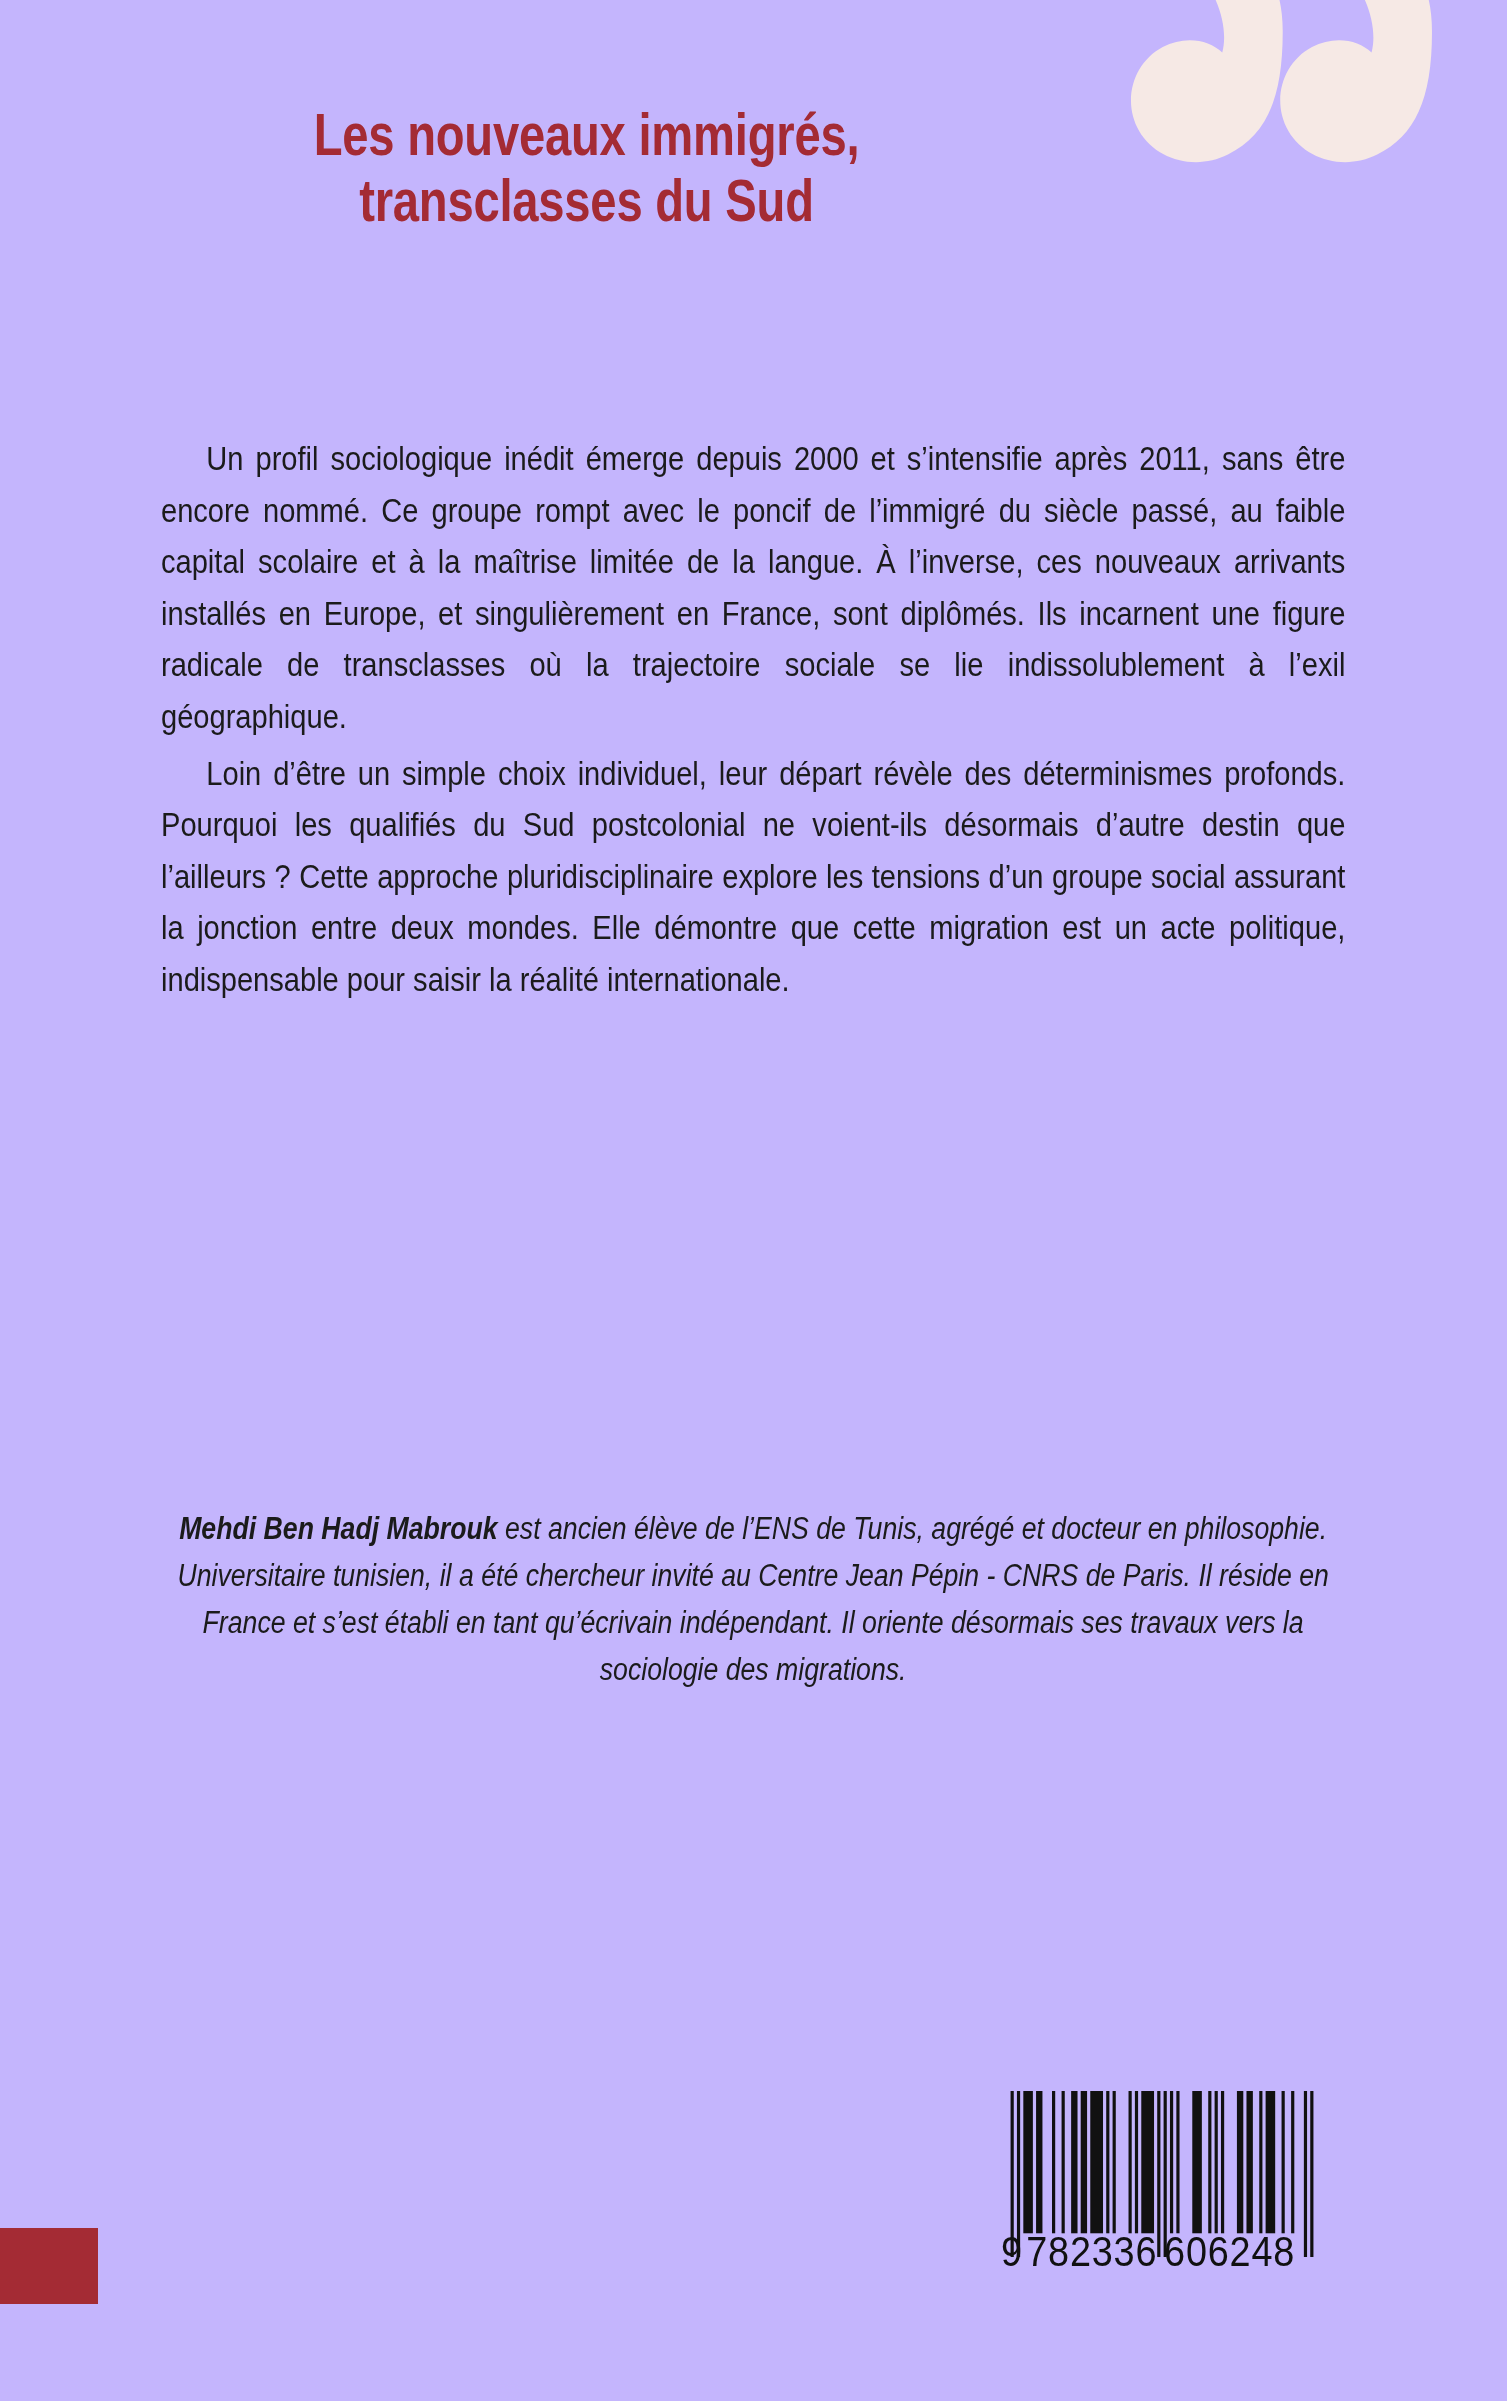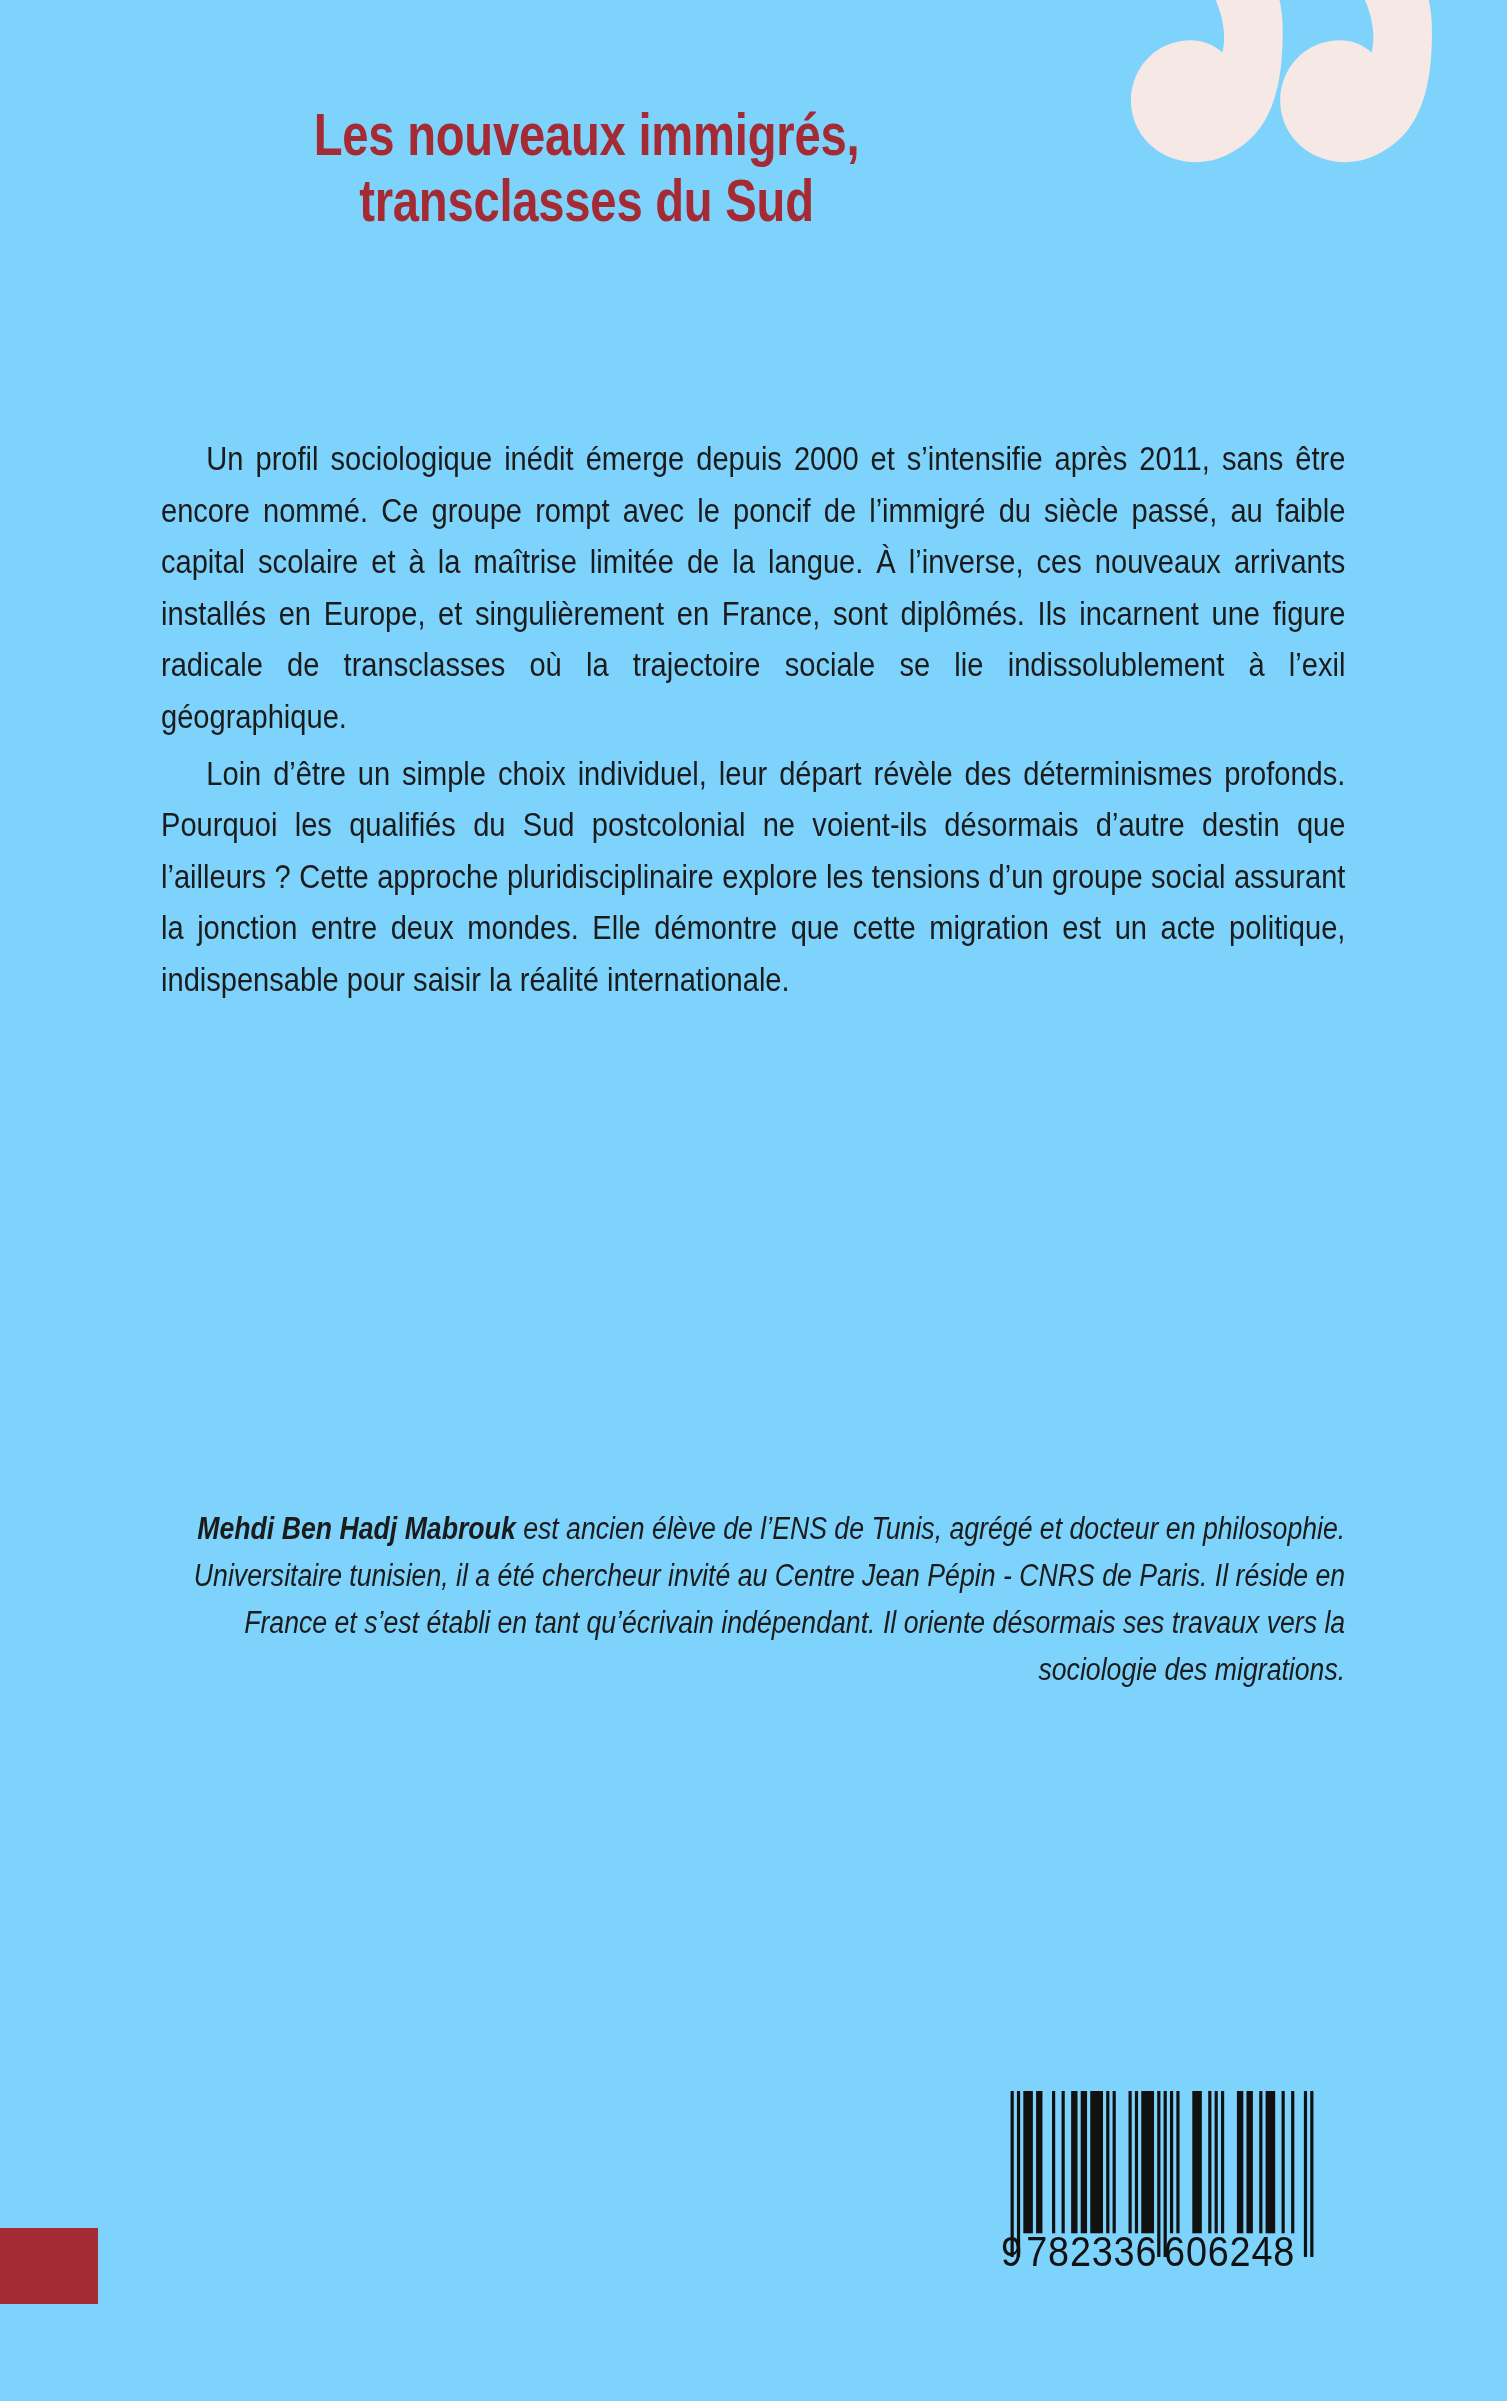--- a/index.html
+++ b/index.html
@@ -6,21 +6,21 @@
   html, body {
     margin: 0;
     padding: 0;
     background: #ffffff;
   }
 
   .page {
     position: relative;
     width: 1508px;
     height: 2402px;
-    background: #7dd3fc;
+    background: #c4b5fd;
     overflow: hidden;
     font-family: "Liberation Sans", "DejaVu Sans", sans-serif;
     color: #1a1a1a;
   }
 
   
   .quote-deco {
     position: absolute;
     top: -5.7px;
     right: 74px;
@@ -71,21 +71,21 @@
   
   .bio-block {
     position: absolute;
     left: 161px;
     top: 1505px;
     width: 1185px;
     font-size: 31px;
     line-height: 1.52;
     font-style: italic;
     color: #1b1b1b;
-    text-align: right;
+    text-align: center;
   }
   .bio-block p {
     margin: 0;
     transform: scaleX(0.86);
     transform-origin: 0 0;
     width: 116.2%;
   }
   .bio-author {
     font-weight: 700;
     font-style: italic;

